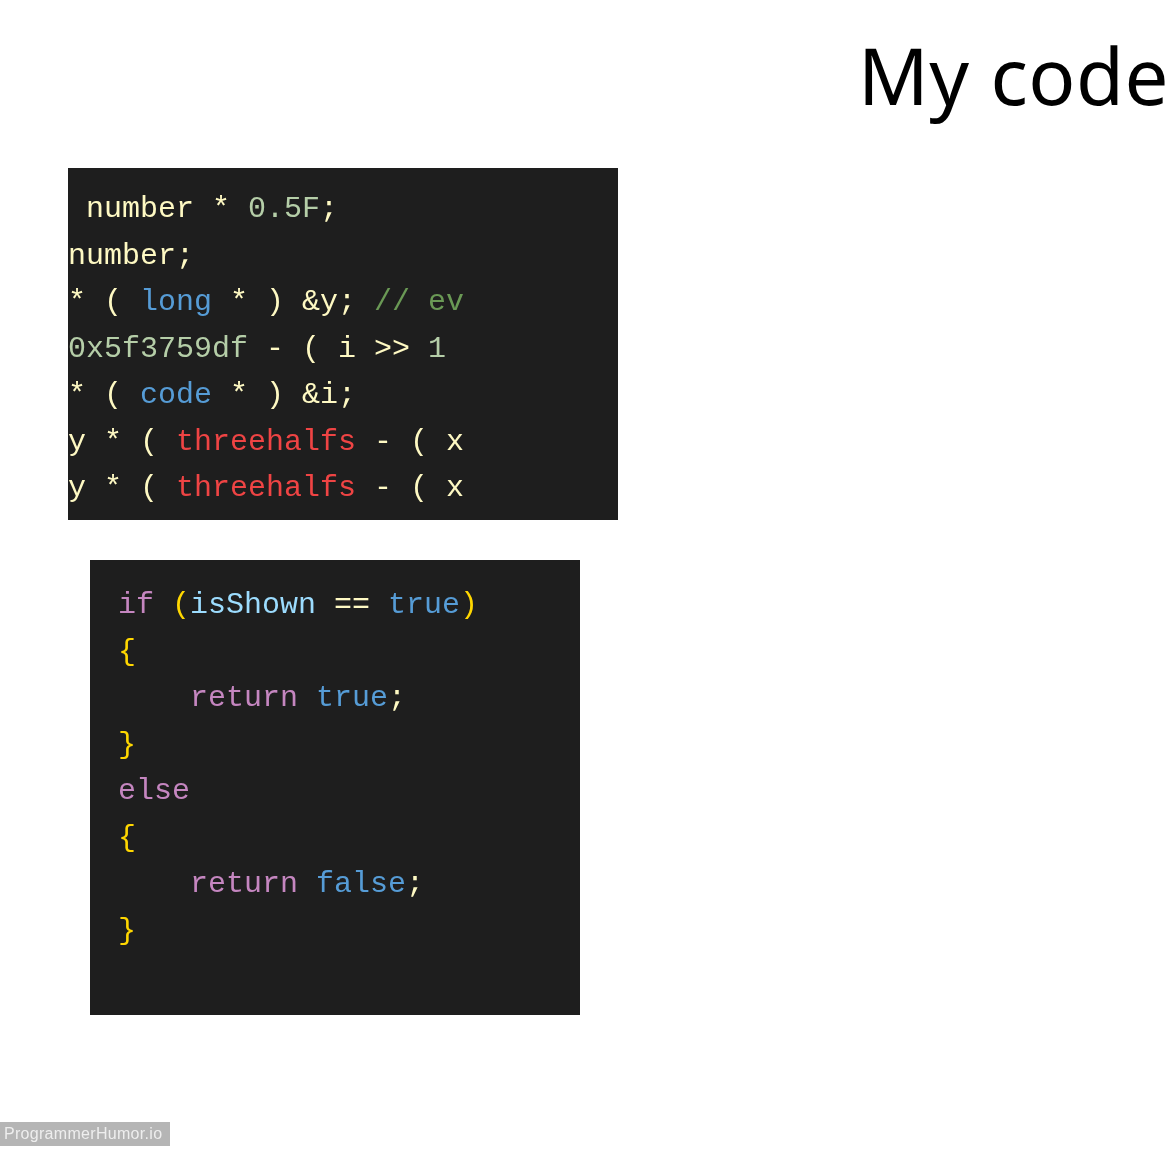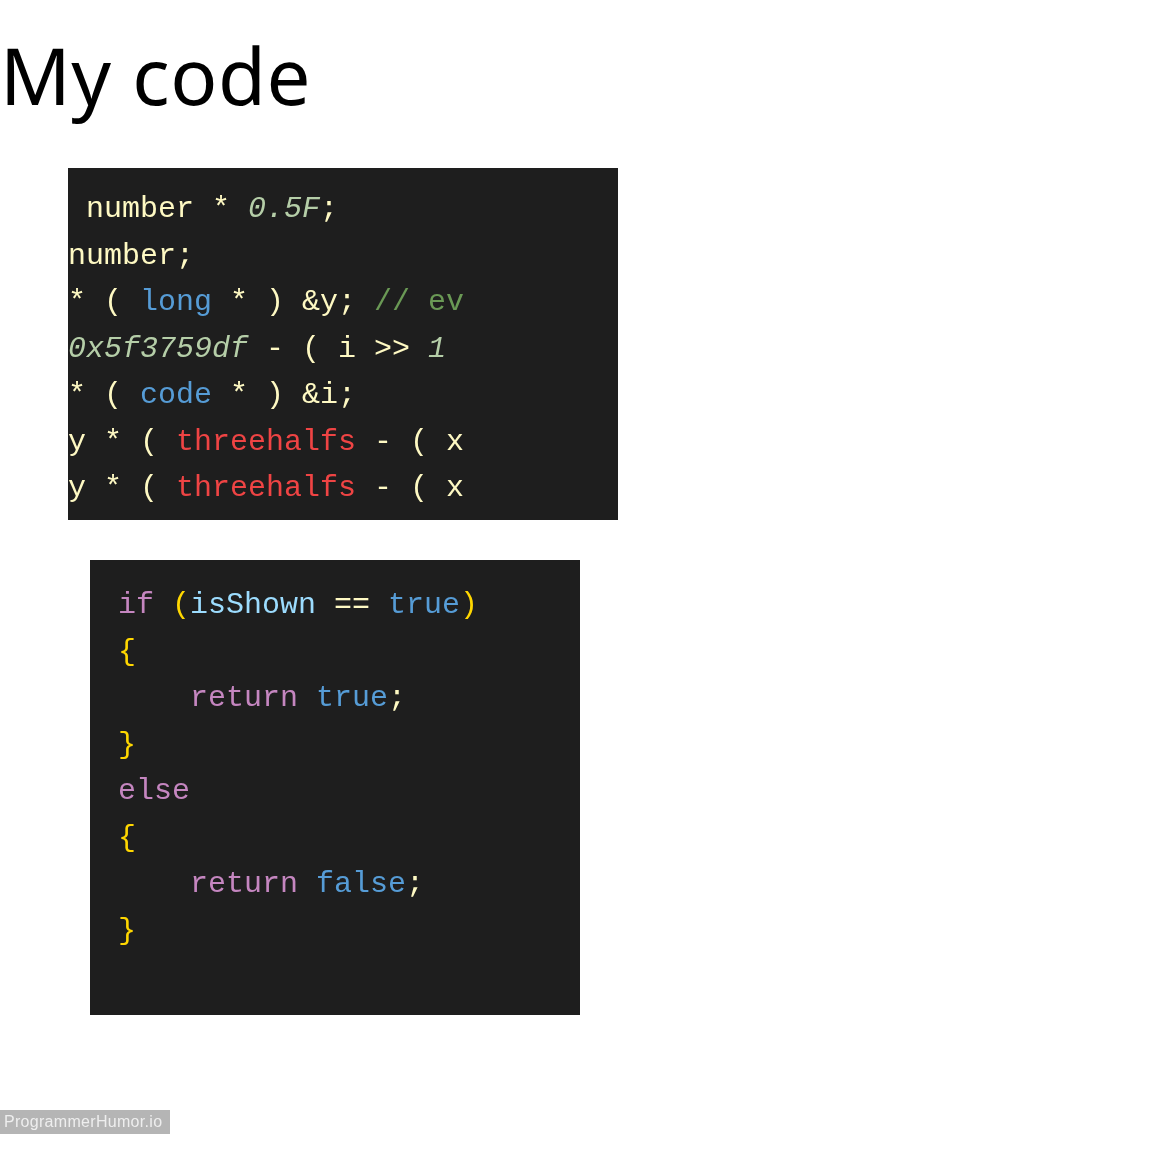--- a/index.html
+++ b/index.html
@@ -5,21 +5,21 @@
     * { margin: 0; padding: 0; box-sizing: border-box; }
     body {
       width: 1169px;
       height: 1150px;
       background: #ffffff;
       font-family: -apple-system, BlinkMacSystemFont, "Segoe UI", "Noto Sans", Helvetica, Arial, sans-serif;
       position: relative;
       overflow: hidden;
     }
     .title {
-      text-align: left;
+      text-align: right;
       font-size: 78px;
       font-weight: 400;
       color: #000;
       margin-top: 22px;
       letter-spacing: 0.5px;
     }
     .row {
       display: flex;
       align-items: center;
       padding: 0 30px 0 60px;
@@ -50,30 +50,30 @@
       margin-left: 8px;
     }
     .code-block.bottom {
       width: 490px;
       height: 455px;
       padding: 22px 28px;
       margin-left: 30px;
     }
     .kw-blue   { color: #569cd6; }
     .kw-pink   { color: #c586c0; }
-    .num       { color: #b5cea8; font-style: italic; }
+    .num       { color: #b5cea8; }
     .ident     { color: #9cdcfe; }
     .local     { color: #ef4444; }
     .plain     { color: #fef9c3; }
     .comment   { color: #6a9955; text-align: center; }
     .brace-y   { color: #ffd700; }
     .watermark {
       position: absolute;
       left: 0;
-      bottom: 16px;
+      bottom: 4px;
       background: rgba(120,120,120,0.55);
       color: #eee;
       font-size: 16px;
       font-family: Arial, sans-serif;
       padding: 3px 8px 3px 4px;
       letter-spacing: 0.3px;
     }
   </style>
 </head>
 <body>

